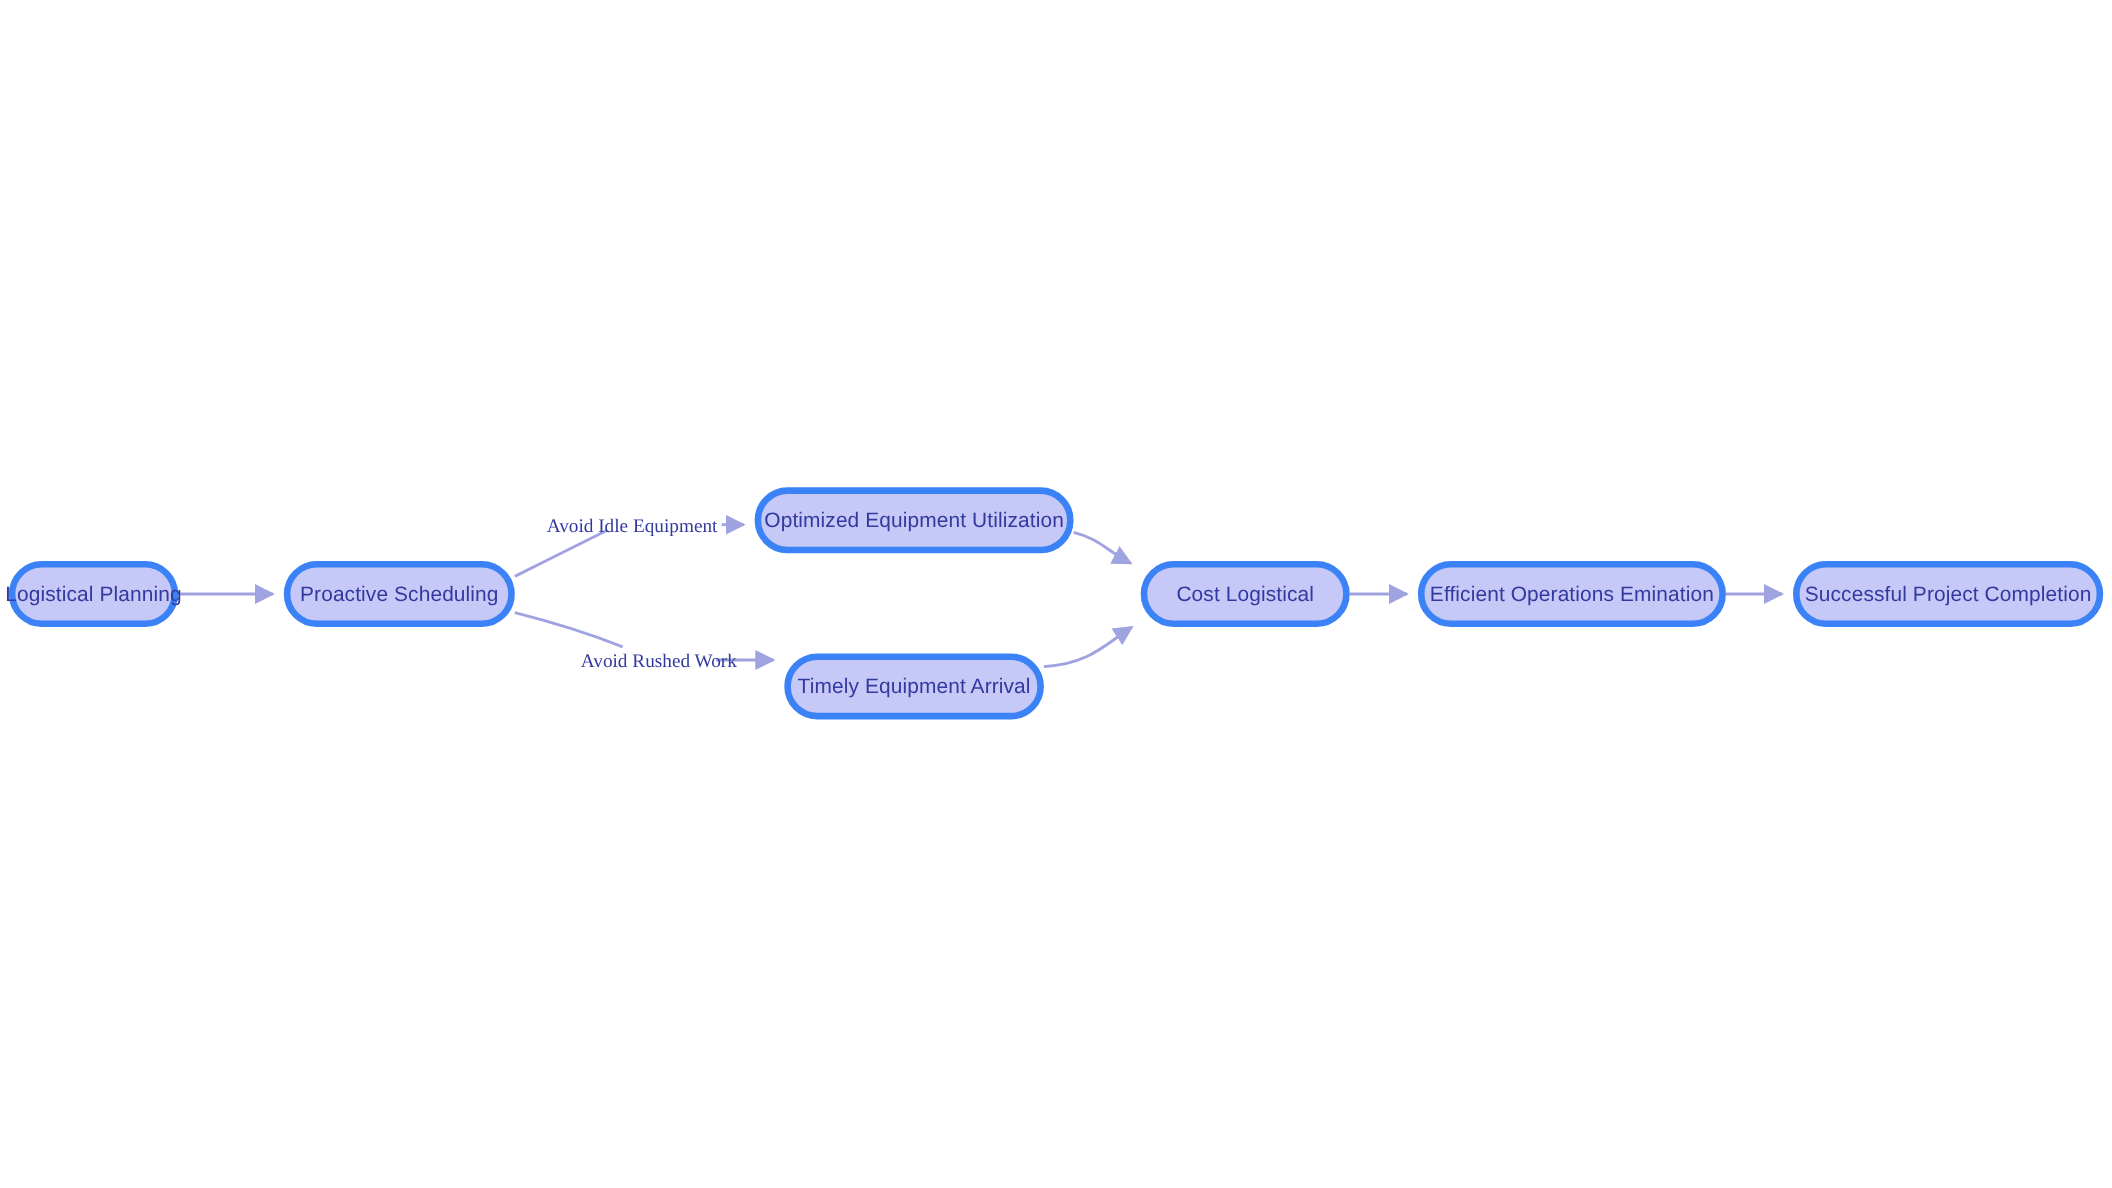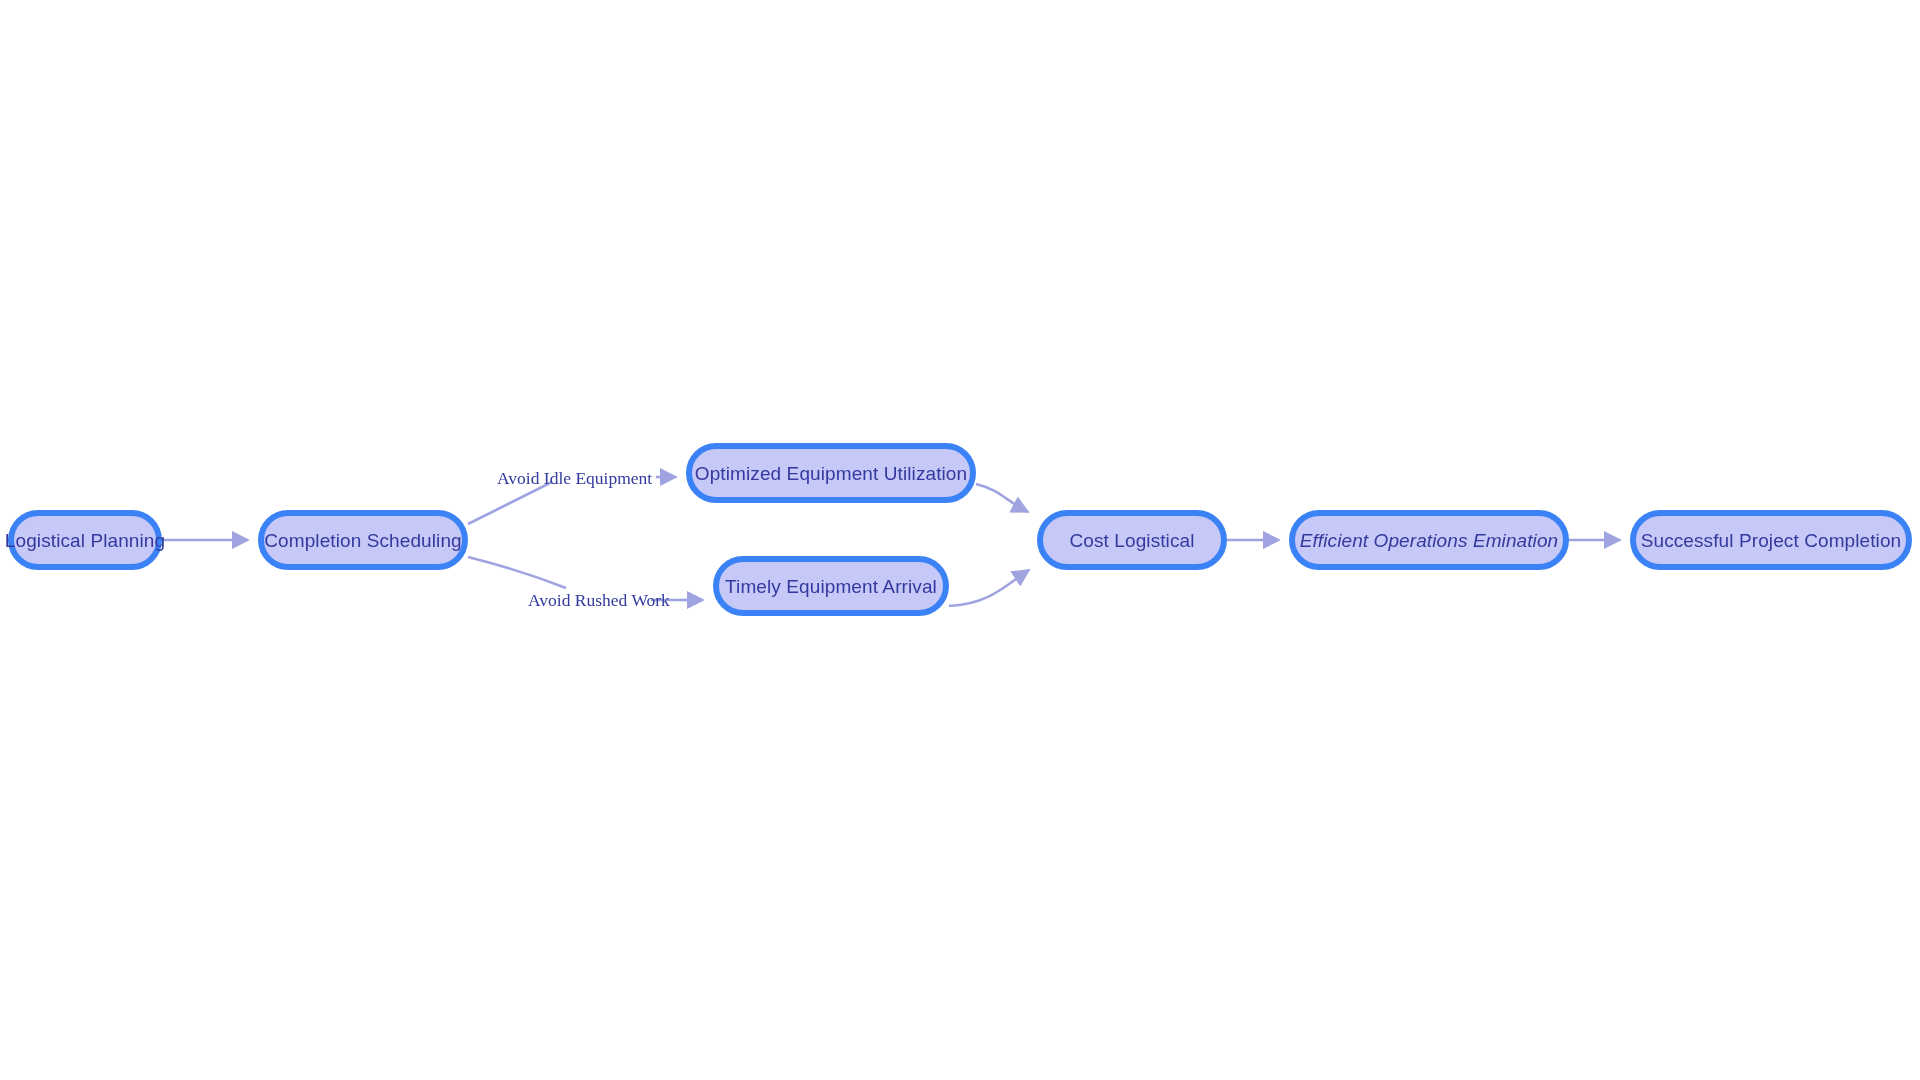--- a/index.html
+++ b/index.html
@@ -80,36 +80,36 @@
     <path d="M 1227 540 L 1279 540" fill="none" stroke="#9fa3e0" stroke-width="2.6" marker-end="url(#arrow)"></path>
 
     <path d="M 1569 540 L 1620 540" fill="none" stroke="#9fa3e0" stroke-width="2.6" marker-end="url(#arrow)"></path>
   </svg>
 
   <div class="node" style="left:8px; top:510px; width:154px; height:60px;">
     <span class="node-label">Logistical Planning</span>
   </div>
 
   <div class="node" style="left:258px; top:510px; width:210px; height:60px;">
-    <span class="node-label">Completion Scheduling</span>
+    <span class="node-label">Proactive Scheduling</span>
   </div>
 
   <div class="node" style="left:686px; top:443px; width:290px; height:60px;">
     <span class="node-label">Optimized Equipment Utilization</span>
   </div>
 
-  <div class="node" style="left:713px; top:556px; width:236px; height:60px;justify-content:center;">
+  <div class="node" style="left:713px; top:594px; width:236px; height:60px;justify-content:center;">
     <span class="node-label">Timely Equipment Arrival</span>
   </div>
 
   <div class="node" style="left:1037px; top:510px; width:190px; height:60px;">
     <span class="node-label">Cost Logistical</span>
   </div>
 
-  <div class="node" style="left:1289px; top:510px; width:280px; height:60px;font-style:italic;">
+  <div class="node" style="left:1289px; top:510px; width:280px; height:60px;">
     <span class="node-label">Efficient Operations Emination</span>
   </div>
 
   <div class="node" style="left:1630px; top:510px; width:282px; height:60px;">
     <span class="node-label">Successful Project Completion</span>
   </div>
 
   <div class="edge-label" style="left:497px; top:470px;">Avoid Idle Equipment</div>
 
   <div class="edge-label" style="left:528px; top:592px;">Avoid Rushed Work</div>

